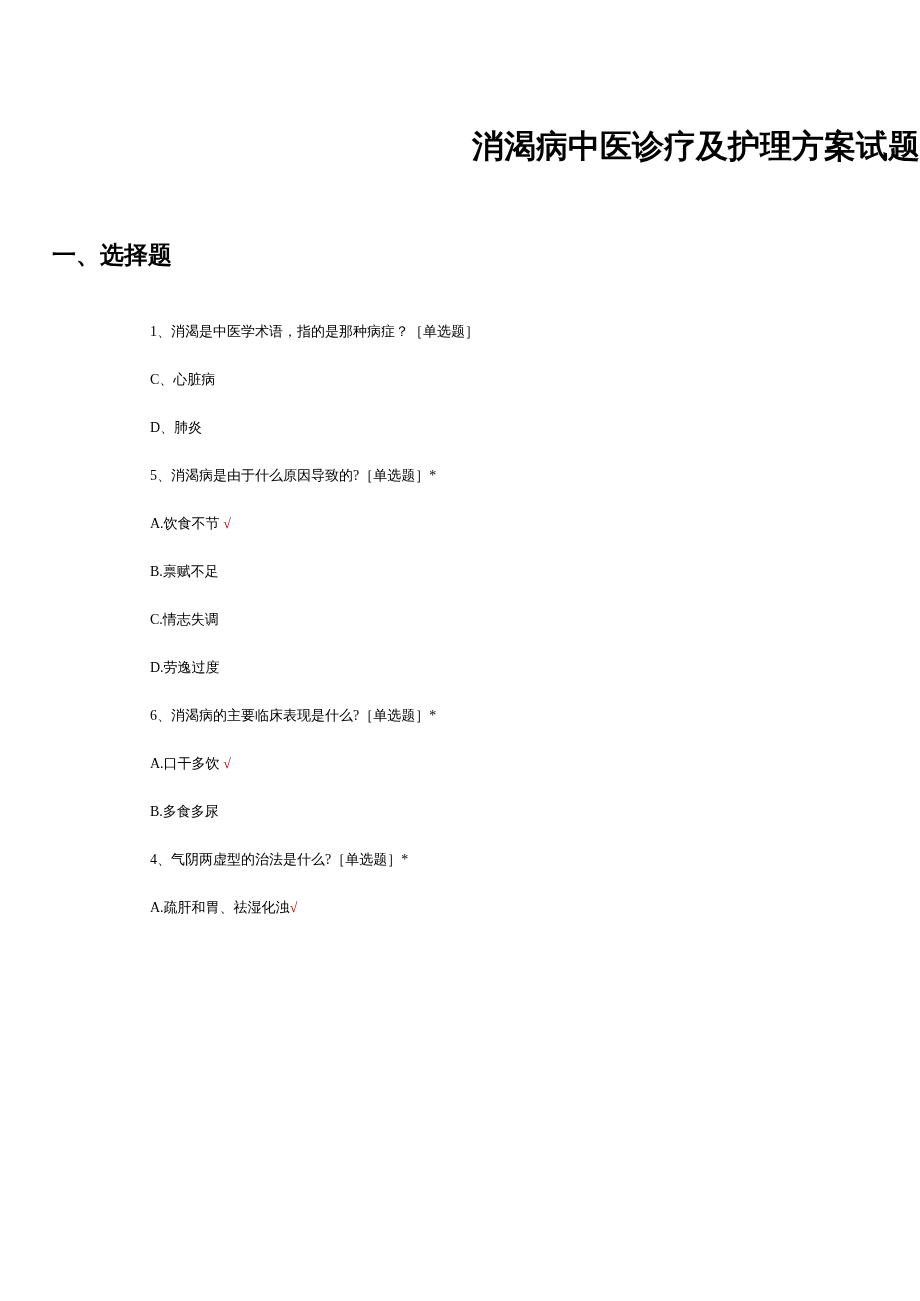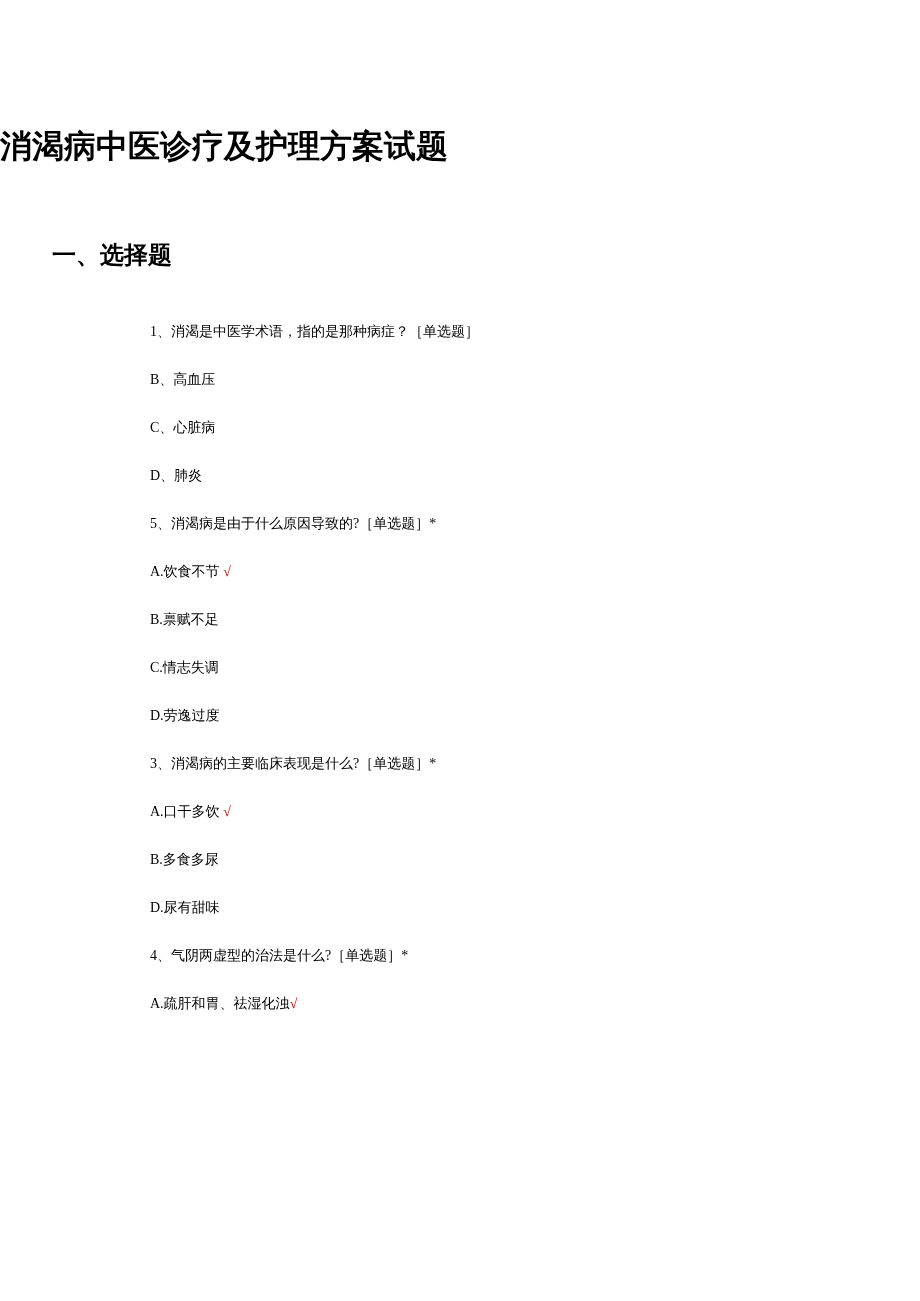--- a/index.html
+++ b/index.html
@@ -9,21 +9,21 @@
     }
     body {
       background: #ffffff;
       width: 920px;
       height: 1301px;
       font-family: "SimSun", "宋体", serif;
       color: #000000;
       padding-top: 125px;
     }
     .title {
-      text-align: left;
+      text-align: right;
       font-size: 32px;
       font-weight: bold;
       font-family: "SimHei", "黑体", sans-serif;
       margin-bottom: 70px;
     }
     .section-heading {
       font-size: 24px;
       font-weight: bold;
       font-family: "SimHei", "黑体", sans-serif;
       margin-left: 52px;
@@ -46,31 +46,29 @@
 </head>
 <body>
 
 <div class="title">消渴病中医诊疗及护理方案试题</div>
 
 <div class="section-heading">一、选择题</div>
 
 <div class="content">
 
   <div class="line">1、消渴是中医学术语，指的是那种病症？［单选题］</div>
-  <div class="line"><span>B、高血压</span><span class="check"></span></div>
   <div class="line"><span>C、心脏病</span><span class="check"></span></div>
   <div class="line"><span>D、肺炎</span><span class="check"></span></div>
 
   <div class="line">5、消渴病是由于什么原因导致的?［单选题］*</div>
   <div class="line"><span>A.饮食不节</span> <span class="check">√</span></div>
   <div class="line"><span>B.禀赋不足</span><span class="check"></span></div>
   <div class="line"><span>C.情志失调</span><span class="check"></span></div>
   <div class="line"><span>D.劳逸过度</span><span class="check"></span></div>
 
-  <div class="line">3、消渴病的主要临床表现是什么?［单选题］*</div>
+  <div class="line">6、消渴病的主要临床表现是什么?［单选题］*</div>
   <div class="line"><span>A.口干多饮</span> <span class="check">√</span></div>
   <div class="line"><span>B.多食多尿</span><span class="check"></span></div>
-  <div class="line"><span>D.尿有甜味</span><span class="check"></span></div>
 
   <div class="line">4、气阴两虚型的治法是什么?［单选题］*</div>
   <div class="line"><span>A.疏肝和胃、祛湿化浊</span><span class="check">√</span></div>
 
 </div>
 
 </body></html>

